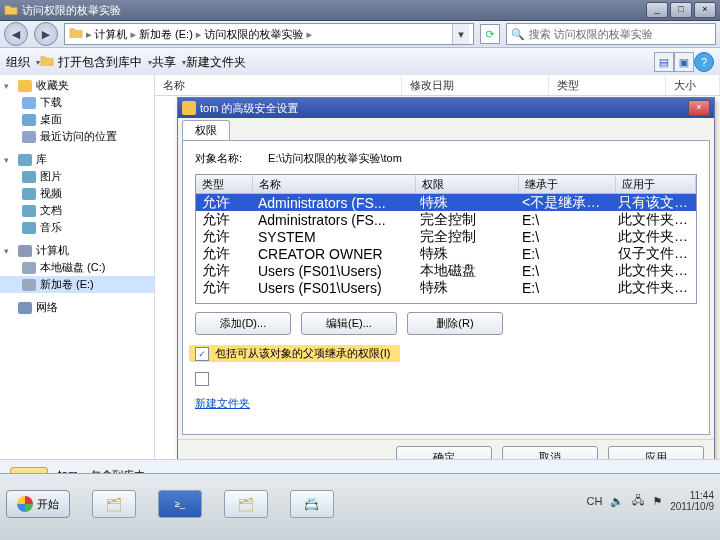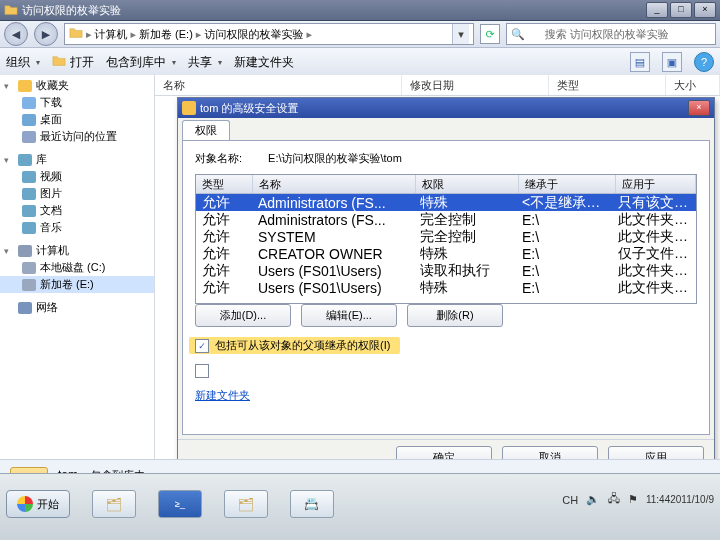--- a/index.html
+++ b/index.html
@@ -56,21 +56,21 @@
 .searchbox{
   width:200px;height:20px;background:#fff;border:1px solid #8f99b0;
   display:flex;align-items:center;padding:0 4px;color:#6a6a6a;font-size:11px;
 }
 
 
 .toolbar{
   height:28px;
   background:linear-gradient(#f4f7fc,#dfe5f0);
   border-bottom:1px solid #b4bccf;
-  display:flex;align-items:center;padding:0 6px;gap:12px;font-size:12px;
+  display:flex;align-items:center;padding:0 6px;font-size:12px;
 }
 .toolbar .tbitem{display:flex;align-items:center;gap:4px}
 .toolbar .dd{font-size:8px;color:#555;margin-left:2px}
 .toolbar .spacer{flex:1}
 .toolbar .ticon{width:18px;height:18px;border:1px solid #9aa6be;background:#eef2f9;display:flex;align-items:center;justify-content:center;color:#3a67b5;font-size:11px}
 .ticon.help{border-radius:50%;color:#fff;background:#4aa6e8;border-color:#2e7db7}
 
 
 .body{
   position:absolute;top:75px;left:0;right:0;bottom:34px;
@@ -145,21 +145,21 @@
 .perm-row{height:17px;display:flex;align-items:center;font-size:14px;white-space:nowrap}
 .perm-row .c{padding:0 6px;overflow:hidden;text-overflow:ellipsis}
 .perm-row.sel{background:#2b5bd1;color:#fff}
 .w-type{width:44px}
 .w-name{width:150px}
 .w-perm{width:90px}
 .w-inh{width:84px}
 .w-app{flex:1}
 
 
-.btnrow{display:flex;gap:10px}
+.btnrow{margin-top:8px;display:flex;gap:10px}
 .btn{
   min-width:74px;height:21px;
   background:linear-gradient(#fdfdfd,#e5e8ee);
   border:1px solid #8f99b0;border-radius:3px;
   padding:0 10px;font-size:11px;display:inline-flex;align-items:center;justify-content:center;
 }
 
 .chkline{display:flex;align-items:center;gap:6px;margin-top:10px}
 .chkline.hl{background:#ffe17a;padding:1px 10px 1px 6px;margin-left:-6px;width:max-content;border-radius:2px}
 .chkbox{width:12px;height:12px;border:1px solid #7b889f;background:#fff;display:inline-flex;align-items:center;justify-content:center;font-size:9px;color:#2a5cc0}
@@ -202,21 +202,21 @@
   width:42px;height:26px;border:1px solid #8fa0b1;border-radius:3px;
   background:linear-gradient(#f8fbfe,#d6e0ea);
   display:flex;align-items:center;justify-content:center;
 }
 .tbtn.ico-fld{color:#caa24a;font-size:13px}
 .tbtn.ico-ps{background:linear-gradient(#4a7dd0,#2a5bb0);color:#fff;font-size:9px}
 .tbtn.ico-fld2{color:#caa24a;font-size:13px}
 .tbtn.ico-prn{color:#5a748f;font-size:12px}
 .taskbar .fill{flex:1}
 .tray{display:flex;align-items:center;gap:8px;color:#333}
-.clock{display:flex;flex-direction:row;align-items:flex-end;line-height:1.1;font-size:10px}
+.clock{display:flex;flex-direction:column;align-items:flex-end;line-height:1.1;font-size:10px}
 
 
 svg.folder{width:14px;height:14px}
 svg.folder path{fill:#f4c45d;stroke:#caa33f;stroke-width:.5}
 </style>
 </head>
 <body>
 
 <div class="win-titlebar">
   <span class="ico">
@@ -243,21 +243,21 @@
     <span>新加卷 (E:)</span>
     <span class="sep">▸</span>
     <span>访问权限的枚举实验</span>
     <span class="sep">▸</span>
     <span style="flex:1"></span>
     <span class="crumbs-dd">▾</span>
   </div>
   <div class="reload">⟳</div>
   <div class="searchbox">
     <span>🔍</span>
-    <span style="margin-left:20px">搜索 访问权限的枚举实验</span>
+    <span style="margin-left:4px">搜索 访问权限的枚举实验</span>
   </div>
 </div>
 
 <div class="toolbar">
   <span class="tbitem">
       <span>组织</span>
       <span class="dd">▾</span>
     </span>
   <span class="tbitem">
     <span><svg class="folder" viewBox="0 0 16 16">
@@ -303,26 +303,26 @@
           <span>最近访问的位置</span>
         </div>
     </div>
     <div class="grp">
       <div class="hd">
           <span class="tw">▾</span>
           <span class="glyph g-lib"></span>
           <span>库</span>
         </div>
       <div class="it">
+          <span class="glyph g-pic"></span>
+          <span>图片</span>
+        </div>
+      <div class="it">
           <span class="glyph g-vid"></span>
           <span>视频</span>
-        </div>
-      <div class="it">
-          <span class="glyph g-pic"></span>
-          <span>图片</span>
         </div>
       <div class="it">
           <span class="glyph g-doc"></span>
           <span>文档</span>
         </div>
       <div class="it">
           <span class="glyph g-mus"></span>
           <span>音乐</span>
         </div>
     </div>
@@ -407,21 +407,21 @@
               <div class="perm-row">
                 <span class="c w-type">允许</span>
                 <span class="c w-name">CREATOR OWNER</span>
                 <span class="c w-perm">特殊</span>
                 <span class="c w-inh">E:\</span>
                 <span class="c w-app">仅子文件夹和文件...</span>
               </div>
               <div class="perm-row">
                 <span class="c w-type">允许</span>
                 <span class="c w-name">Users (FS01\Users)</span>
-                <span class="c w-perm">读取和执行</span>
+                <span class="c w-perm">本地磁盘</span>
                 <span class="c w-inh">E:\</span>
                 <span class="c w-app">此文件夹、子文件夹...</span>
               </div>
               <div class="perm-row">
                 <span class="c w-type">允许</span>
                 <span class="c w-name">Users (FS01\Users)</span>
                 <span class="c w-perm">特殊</span>
                 <span class="c w-inh">E:\</span>
                 <span class="c w-app">此文件夹和子文件夹...</span>
               </div>

